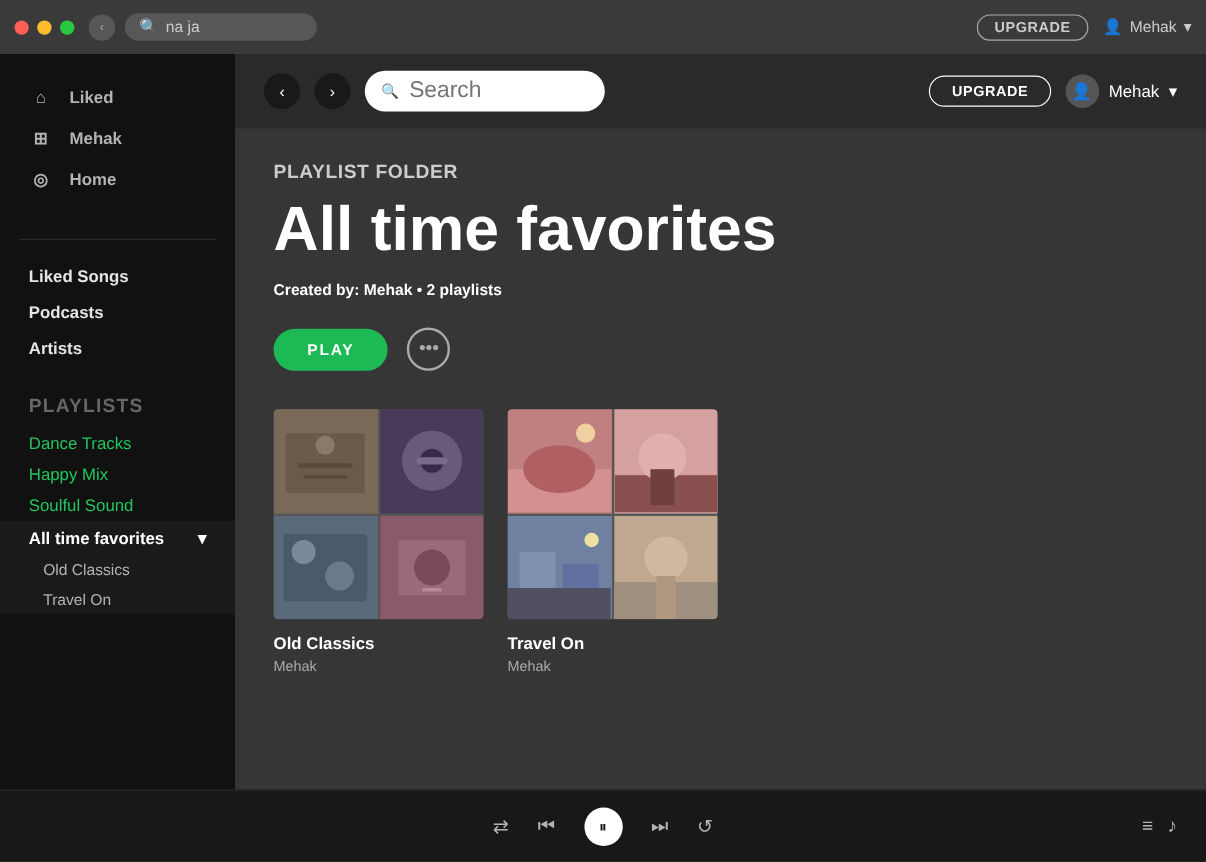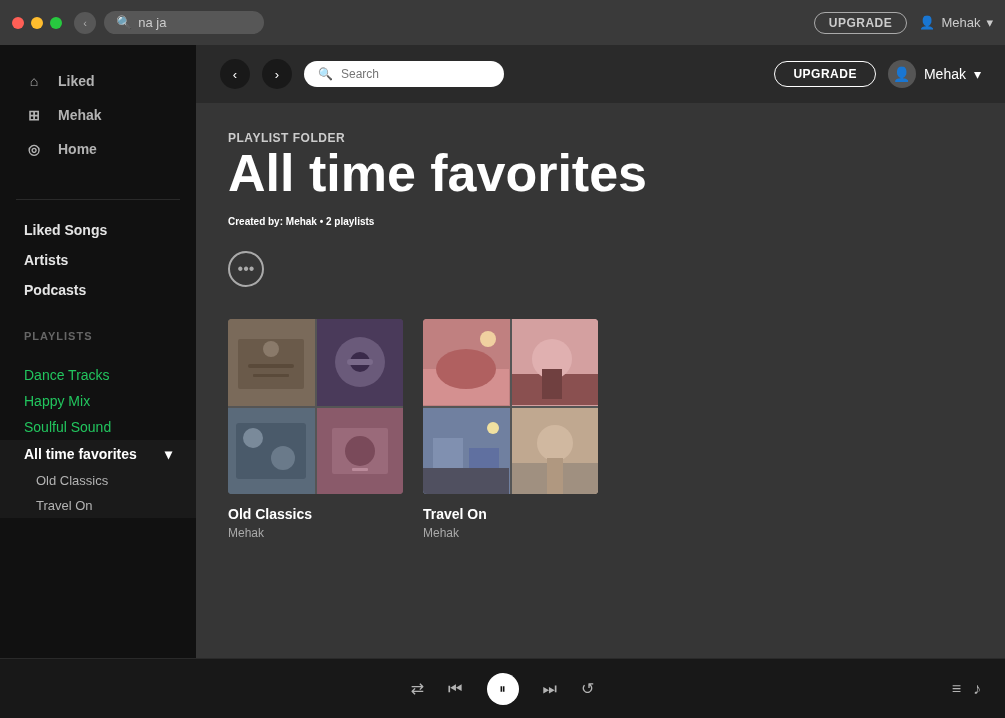--- a/index.html
+++ b/index.html
@@ -136,26 +136,26 @@
       color: #e5e5e5;
       font-size: 14px;
       font-weight: 700;
       padding: 6px 8px;
       cursor: pointer;
       border-radius: 4px;
       margin-bottom: 2px;
     }
     .sidebar-section-label {
       color: #666;
-      font-size: 11px;
+      font-size: 16px;
       font-weight: 700;
       letter-spacing: 1px;
       text-transform: uppercase;
       padding: 0 24px;
-      margin-bottom: 20px;
+      margin-bottom: 8px;
     }
     .sidebar-playlist-item {
       color: #22c55e;
       font-size: 14px;
       padding: 5px 24px;
       cursor: pointer;
     }
     .sidebar-folder-item {
       display: flex;
       align-items: center;
@@ -211,21 +211,21 @@
       padding: 6px 14px;
       display: flex;
       align-items: center;
       gap: 8px;
       width: 200px;
     }
     .content-search input {
       border: none;
       outline: none;
       background: transparent;
-      font-size: 12px;
+      font-size: 19px;
       color: #333;
       width: 100%;
     }
     .content-topbar-right {
       margin-left: auto;
       display: flex;
       align-items: center;
       gap: 12px;
     }
     .upgrade-btn {
@@ -257,35 +257,36 @@
       color: #aaa;
       font-size: 14px;
     }
 
     
     .playlist-folder-content {
       padding: 28px 32px;
     }
     .folder-tag {
       color: #ccc;
-      font-size: 12px;
+      font-size: 16px;
       font-weight: 700;
       letter-spacing: 0.5px;
       text-transform: uppercase;
+      margin-bottom: 10px;
     }
     .folder-title {
       color: #fff;
       font-size: 52px;
       font-weight: 900;
       line-height: 1.1;
       margin-bottom: 14px;
     }
     .folder-meta {
       color: #ccc;
-      font-size: 10px;
+      font-size: 13px;
       margin-bottom: 24px;
     }
     .folder-meta span { color: #fff; font-weight: 700; }
     .folder-actions {
       display: flex;
       align-items: center;
       gap: 16px;
       margin-bottom: 32px;
     }
     .play-btn {
@@ -460,22 +461,22 @@
         <span>Mehak</span>
       </div>
       <div class="sidebar-nav-item">
         <span class="sidebar-nav-icon">◎</span>
         <span>Home</span>
       </div>
     </div>
     <div class="sidebar-divider"></div>
     <div class="sidebar-links">
       <div class="sidebar-link-item">Liked Songs</div>
+      <div class="sidebar-link-item">Podcasts</div>
       <div class="sidebar-link-item">Artists</div>
-      <div class="sidebar-link-item">Podcasts</div>
     </div>
     <div class="sidebar-section-label">PLAYLISTS</div>
     <div class="sidebar-playlist-item">Dance Tracks</div>
     <div class="sidebar-playlist-item">Happy Mix</div>
     <div class="sidebar-playlist-item">Soulful Sound</div>
     <div class="sidebar-folder-item">
       <span>All time favorites</span>
       <span>▾</span>
     </div>
     <div class="sidebar-folder-children">
@@ -509,20 +510,21 @@
       <div class="folder-tag">PLAYLIST FOLDER</div>
       <div class="folder-title">All time favorites</div>
       <div class="folder-meta">
         <span>Created by:</span>
         <span> </span>
         <span style="color:#fff;font-weight:700;">Mehak</span>
         <span>•</span>
         <span>2 playlists</span>
       </div>
       <div class="folder-actions">
+        <button class="play-btn">PLAY</button>
         <div class="more-btn">
           <span>•••</span>
         </div>
       </div>
 
       <div class="playlist-cards">
 
         <div class="playlist-card">
           <div class="playlist-card-image">
             <div class="card-img-cell oc1">

